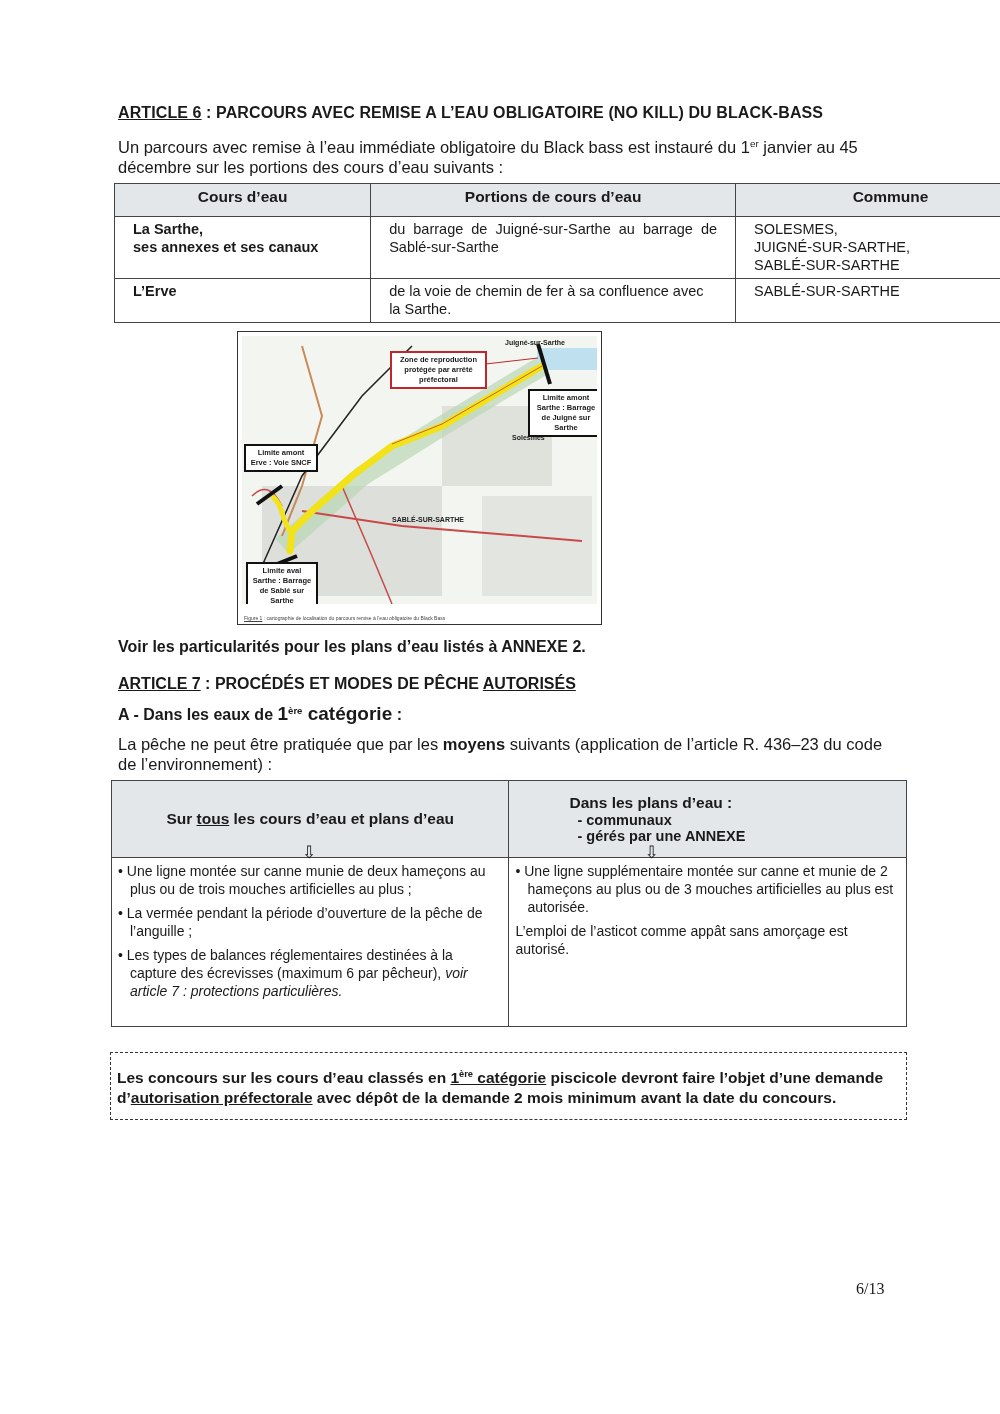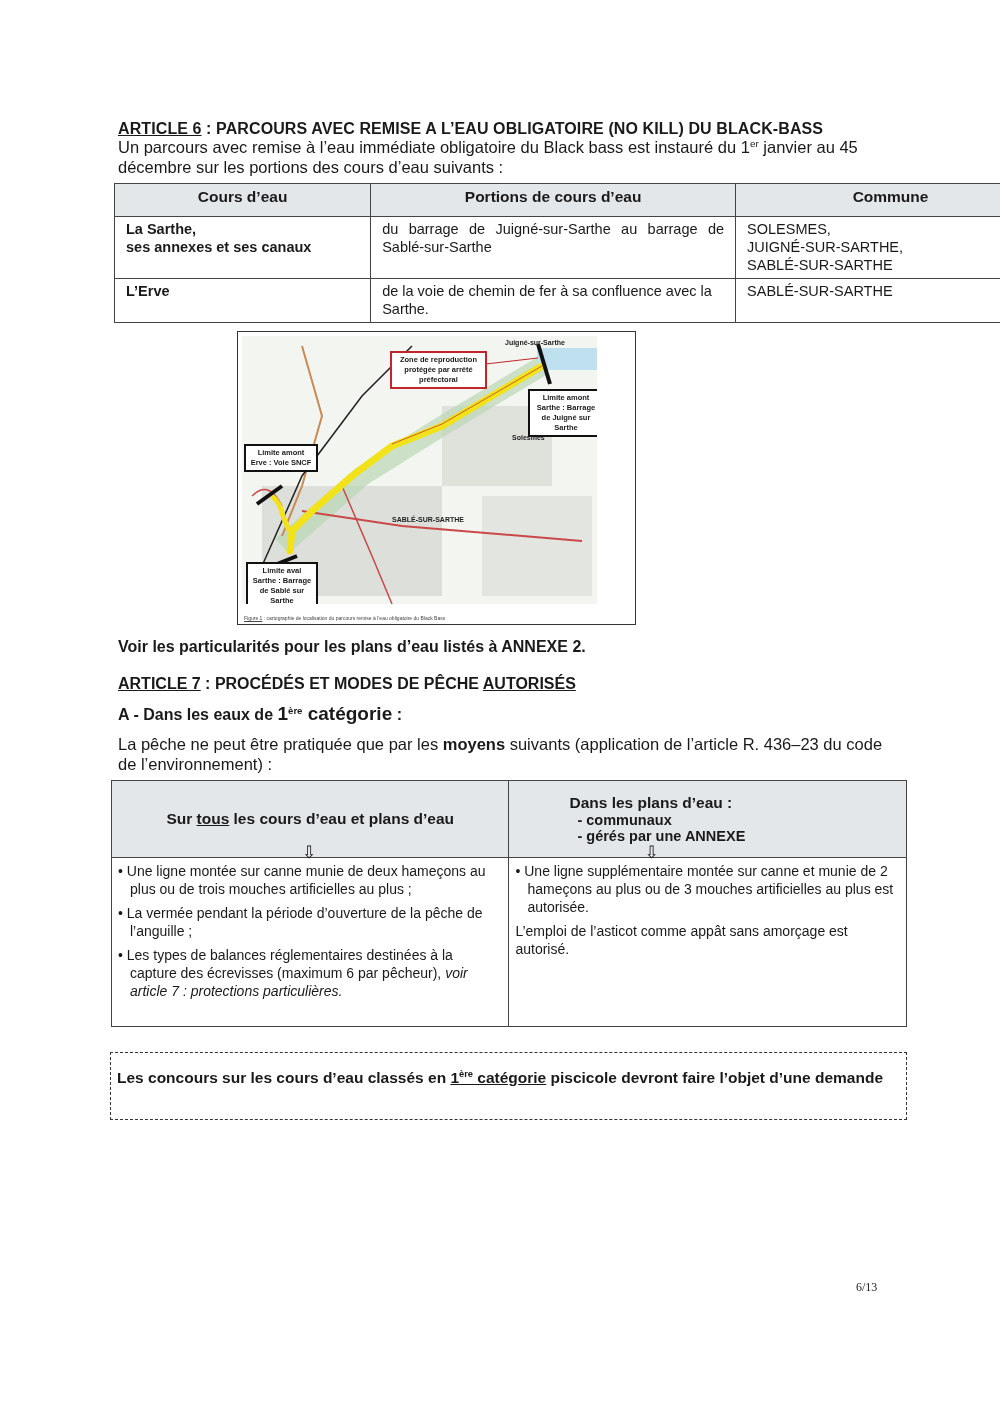--- a/index.html
+++ b/index.html
@@ -1,43 +1,43 @@
 <!DOCTYPE html>
 <html><head>
 <meta charset="utf-8">
 <style>
   html, body { margin: 0; padding: 0; background: #ffffff; }
   body { width: 1000px; height: 1414px; position: relative; overflow: hidden;
          font-family: "Liberation Sans", sans-serif; color: #1a1a1a; }
   .abs { position: absolute; }
-  .h-article { left: 118px; top: 120px; font-size: 16px; font-weight: bold; letter-spacing: 0.1px; }
+  .h-article { left: 118px; top: 104px; font-size: 16px; font-weight: bold; letter-spacing: 0.1px; }
   .u { text-decoration: underline; }
   .para { font-size: 16.5px; line-height: 20px; }
   table.t1 { border-collapse: collapse; position: absolute; left: 114px; top: 183px; width: 932px;
              font-size: 14.5px; }
-  table.t1 th, table.t1 td { border: 1.5px solid #444; padding: 3px 11px; vertical-align: top; line-height: 18px; }
+  table.t1 th, table.t1 td { border: 1.5px solid #444; padding: 3px 18px; vertical-align: top; line-height: 18px; }
   table.t1 th { background: #e4e7ea; font-weight: bold; font-size: 15.5px; text-align: center; height: 24px; padding: 4px 5px; }
   .bold { font-weight: bold; }
-  .map-frame { left: 237px; top: 331px; width: 363px; height: 292px; border: 1.5px solid #333; background: #fff; padding-left: 34px; }
+  .map-frame { left: 237px; top: 331px; width: 363px; height: 292px; border: 1.5px solid #333; background: #fff; }
   .map { position: absolute; left: 4px; top: 4px; width: 355px; height: 268px; background: #eef2ee; overflow: hidden; }
   .map-label { position: absolute; background: #fff; border: 2px solid #111; font-size: 7.5px; font-weight: bold;
                text-align: center; line-height: 10px; padding: 2px 3px; }
   .map-label.red { border-color: #c0262c; }
   .map-caption { position: absolute; left: 6px; bottom: 3px; font-size: 5px; color: #444; }
   .place { position: absolute; font-size: 7px; font-weight: bold; color: #222; }
   table.t2 { border-collapse: collapse; position: absolute; left: 111px; top: 780px; width: 796px; font-size: 14px; }
   table.t2 th { background: #e4e7ea; border: 1.5px solid #444; font-size: 15.5px; font-weight: bold; height: 76px;
                 vertical-align: middle; position: relative; padding: 0; }
   table.t2 td { border: 1.5px solid #444; vertical-align: top; padding: 4px 6px; line-height: 18px; height: 160px; }
   .arrow { position: absolute; bottom: -3px; font-size: 17px; font-weight: normal; line-height: 14px; }
   .bullet-item { margin: 0 0 6px 0; padding-left: 12px; text-indent: -12px; }
   .plain-item { margin: 0; }
   .notice { left: 110px; top: 1052px; width: 795px; height: 66px; border: 1.5px dashed #333; }
   .notice-text { position: absolute; left: 6px; top: 15px; font-size: 15.5px; font-weight: bold; line-height: 20px; }
-  .page-num { left: 856px; top: 1280px; font-size: 12px; font-family: "Liberation Serif", serif; }
+  .page-num { left: 856px; top: 1280px; font-size: 16px; font-family: "Liberation Serif", serif; }
   sup { font-size: 60%; line-height: 0; }
 </style>
 </head>
 <body>
 
 <div class="abs h-article">
   <span class="u">ARTICLE 6</span><span> : PARCOURS AVEC REMISE A L’EAU OBLIGATOIRE (NO KILL) DU BLACK-BASS</span>
 </div>
 
 <div class="abs para" style="left:118px; top:137px; width:790px;">
@@ -165,16 +165,17 @@
       <div class="bullet-item">• Une ligne supplémentaire montée sur canne et munie de 2 hameçons au plus ou de 3 mouches artificielles au plus est autorisée.</div>
       <div class="plain-item">L’emploi de l’asticot comme appât sans amorçage est autorisé.</div>
     </td>
   </tr>
 </tbody>
   </table>
 
 <div class="abs notice">
   <div class="notice-text">
     <div><span>Les concours sur les cours d’eau classés en </span><span class="u"><span>1</span><sup>ère</sup><span> catégorie</span></span><span> piscicole devront faire l’objet d’une demande</span></div>
+    <div><span>d’</span><span class="u">autorisation préfectorale</span><span> avec dépôt de la demande 2 mois minimum avant la date du concours.</span></div>
   </div>
 </div>
 
 <div class="abs page-num">6/13</div>
 
 </body></html>

